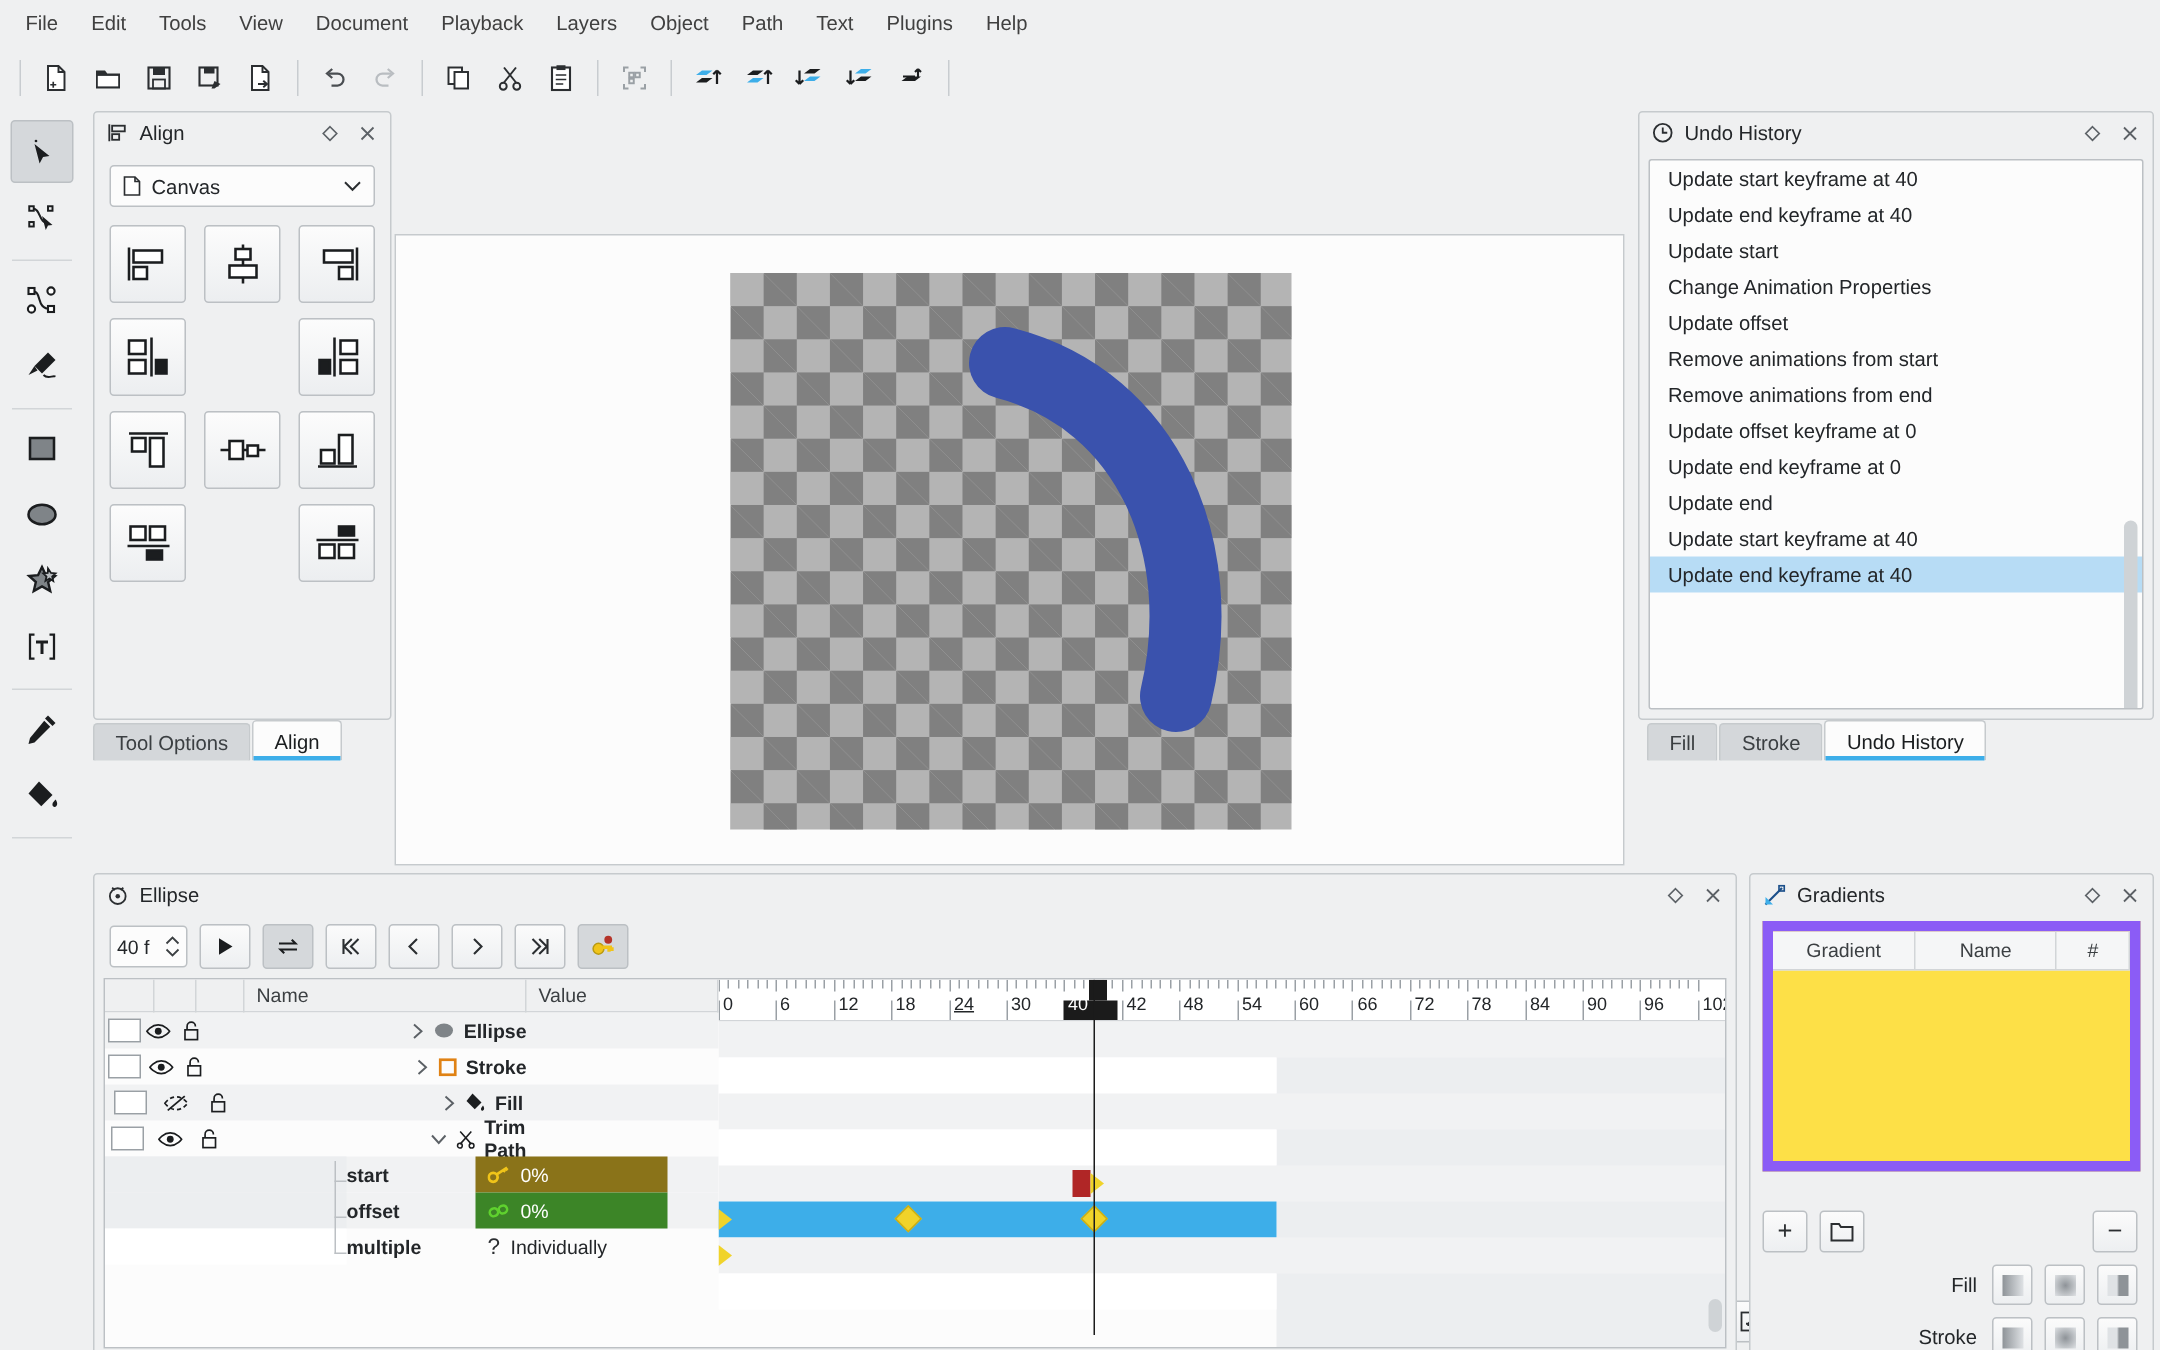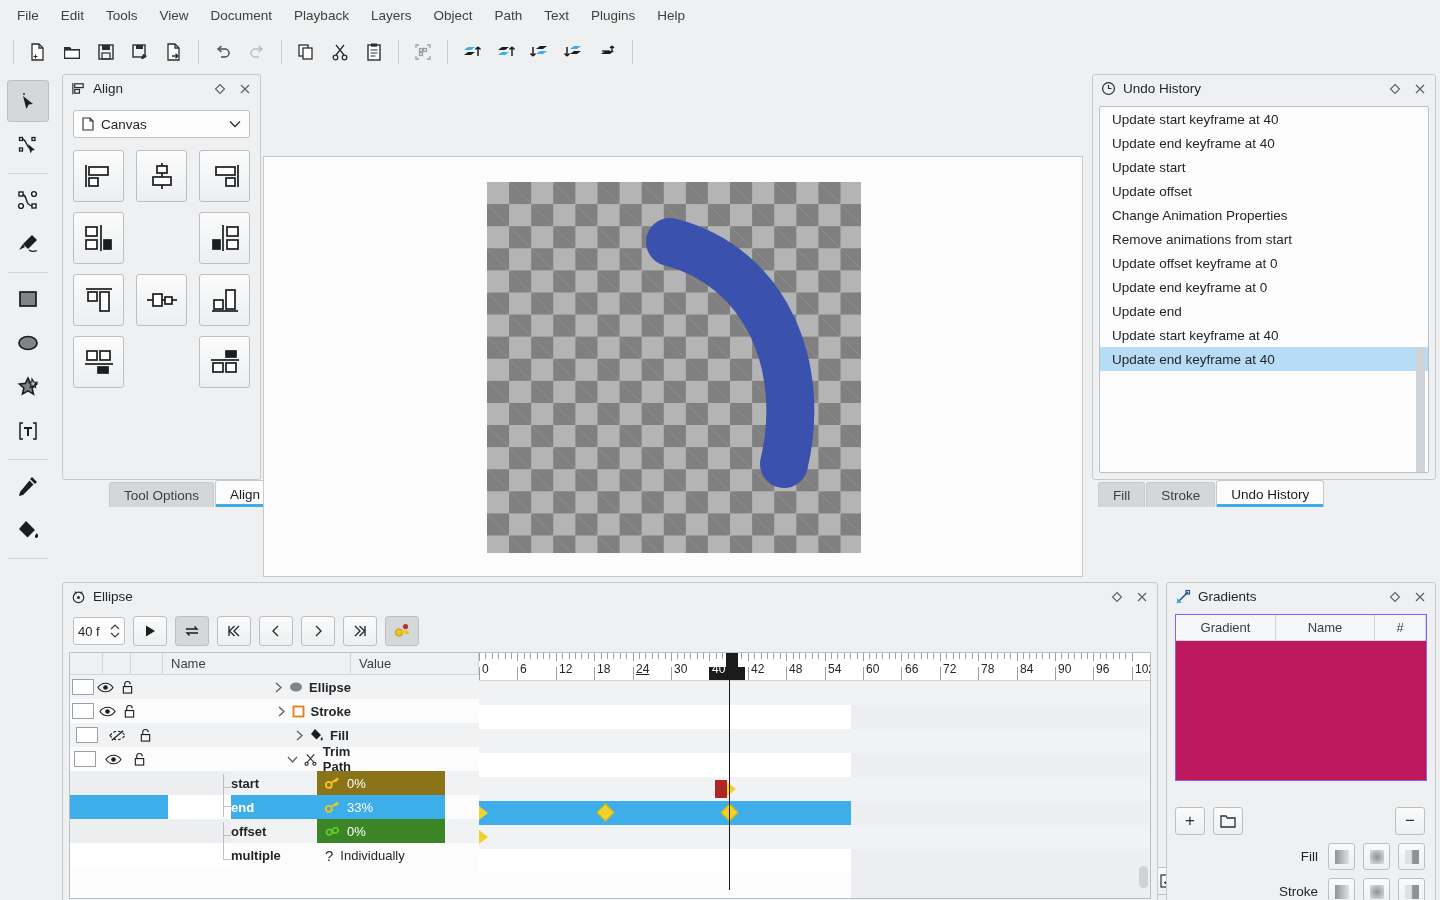--- a/index.html
+++ b/index.html
@@ -108,21 +108,21 @@
   .kfrow.white { background:#fff; }
   .kfrow.sel { background:#3daee9; }
   .diamond { position:absolute; width:13px; height:13px; background:#f0d32a; border:1px solid #c9ad16; transform:rotate(45deg); top:5px;}
   .halfdia { position:absolute; width:0; height:0; border-top:7px solid transparent; border-bottom:7px solid transparent;
              border-left:9px solid #f0d32a; top:5px;}
   .redbox { position:absolute; width:12px; height:18px; background:#b02626; top:3px;}
   .grayzone { position:absolute; right:0; top:0; bottom:0; background:#eceef0; }
 
   
   #gradPanel { position:absolute; left:1166px; top:508px; width:270px; height:324px; }
-  .gradtable { margin:4px 8px 18px 8px; height:192px; background:#be185d; border:1px solid #8b5cf6; }
+  .gradtable { margin:4px 8px 18px 8px; height:192px; background:#fde047; border:7px solid #8b5cf6; }
   .gt-head { display:flex; height:26px; border-bottom:1px solid #d2d5d8; background:#f5f6f7; }
   .gt-h { border-right:1px solid #d2d5d8; display:flex; align-items:center; justify-content:center; font-size:13px; color:#3b3f42; }
   .gradbtns { display:flex; align-items:center; padding:8px 10px 0 8px; gap:8px; }
   .gbtn { width:30px; height:28px; background:linear-gradient(#fbfbfb,#edeff1); border:1px solid #bcc0c4; border-radius:3px;
           display:flex; align-items:center; justify-content:center; font-size:17px; color:#2b2e31; }
   .gradrow { display:flex; align-items:center; justify-content:flex-end; gap:8px; padding:8px 10px 0 0; }
   .gradrow .lbl { font-size:13.5px; margin-right:2px; }
   .swbtn { width:27px; height:27px; background:linear-gradient(#fbfbfb,#edeff1); border:1px solid #bcc0c4; border-radius:3px;
            display:flex; align-items:center; justify-content:center; }
   .sw { width:14px; height:14px; }
@@ -497,21 +497,21 @@
                 <rect x="19" y="4" width="10" height="6" fill="#1b1d1f"></rect>
                 <path d="M4 13h28"></path>
                 <rect x="6" y="16" width="10" height="9" fill="#fff"></rect>
                 <rect x="19" y="16" width="10" height="9" fill="#fff"></rect>
               </g>
             </svg>
         </div>
       </div>
     </div>
 
-    <div class="tabrow" style="position:absolute; left:62px; top:406px;margin-left:47px;">
+    <div class="tabrow" style="position:absolute; left:62px; top:406px;">
       <div class="tab">Tool Options</div>
       <div class="tab sel">Align</div>
     </div>
 
     <div id="canvasArea">
       <div id="checker">
         <svg width="374" height="371" viewBox="0 0 374 371" style="position:absolute;left:0;top:0;">
           <path d="M183 60 C 280 85, 320 185, 297 282" fill="none" stroke="#3a52ad" stroke-width="48" stroke-linecap="round"></path>
         </svg>
       </div>
@@ -535,23 +535,24 @@
         <span class="phbtn">
           <svg width="12" height="12" viewBox="0 0 12 12">
               <path d="M2 2l8 8M10 2l-8 8" stroke="#5c6166" stroke-width="1.2"></path>
             </svg>
         </span>
       </div>
       <div class="undolist">
         <div class="undoitem">Update start keyframe at 40</div>
         <div class="undoitem">Update end keyframe at 40</div>
         <div class="undoitem">Update start</div>
+        <div class="undoitem">Change Animation Properties</div>
         <div class="undoitem">Update offset</div>
-        <div class="undoitem">Change Animation Properties</div>
         <div class="undoitem">Remove animations from start</div>
+        <div class="undoitem">Remove animations from end</div>
         <div class="undoitem">Update offset keyframe at 0</div>
         <div class="undoitem">Update end keyframe at 0</div>
         <div class="undoitem">Update end</div>
         <div class="undoitem">Update start keyframe at 40</div>
         <div class="undoitem sel">Update end keyframe at 40</div>
         <div class="undo-scroll"></div>
       </div>
     </div>
 
     <div class="tabrow" style="position:absolute; left:1098px; top:406px;">
@@ -785,38 +786,20 @@
               <span>
                 <svg width="15" height="13" viewBox="0 0 16 14">
                     <circle cx="4" cy="8.5" r="3.2" fill="none" stroke="#f0c419" stroke-width="2"></circle>
                     <path d="M6.3 6.5L14 1.5M11 3.2l1.7 1.3M12.8 2l1.6 1.3" stroke="#f0c419" stroke-width="2" fill="none"></path>
                   </svg>
               </span>
               <span>0%</span>
             </div>
           </div>
 
-          <div class="trow">
-            <div style="width:98px;height:24px;background:#3daee9;"></div>
-            <div style="width:63px;height:24px;background:#fff;"></div>
-            <div class="namecell sub-name selrow" style="padding-left:0;flex:0 0 86px;position:relative;height:24px;">
-              <span style="position:absolute;left:-8px;top:-2px;width:1px;height:24px;background:#bcc0c4;"></span>
-              <span style="position:absolute;left:-8px;top:11px;width:8px;height:1px;background:#bcc0c4;"></span>
-              <span>end</span>
-            </div>
-            <div class="valcell selrow" style="width:128px;height:24px;">
-              <span>
-                <svg width="15" height="13" viewBox="0 0 16 14">
-                    <circle cx="4" cy="8.5" r="3.2" fill="none" stroke="#f0c419" stroke-width="2"></circle>
-                    <path d="M6.3 6.5L14 1.5M11 3.2l1.7 1.3M12.8 2l1.6 1.3" stroke="#f0c419" stroke-width="2" fill="none"></path>
-                  </svg>
-              </span>
-              <span>33%</span>
-            </div>
-          </div>
 
           <div class="trow alt">
             <div style="width:161px;height:24px;background:#eceef0;"></div>
             <div class="namecell sub-name" style="padding-left:0;flex:0 0 86px;position:relative;">
               <span style="position:absolute;left:-8px;top:-2px;width:1px;height:24px;background:#bcc0c4;"></span>
               <span style="position:absolute;left:-8px;top:11px;width:8px;height:1px;background:#bcc0c4;"></span>
               <span>offset</span>
             </div>
             <div class="valcell" style="background:#3c8527;color:#fff;width:128px;height:24px;">
               <span>

